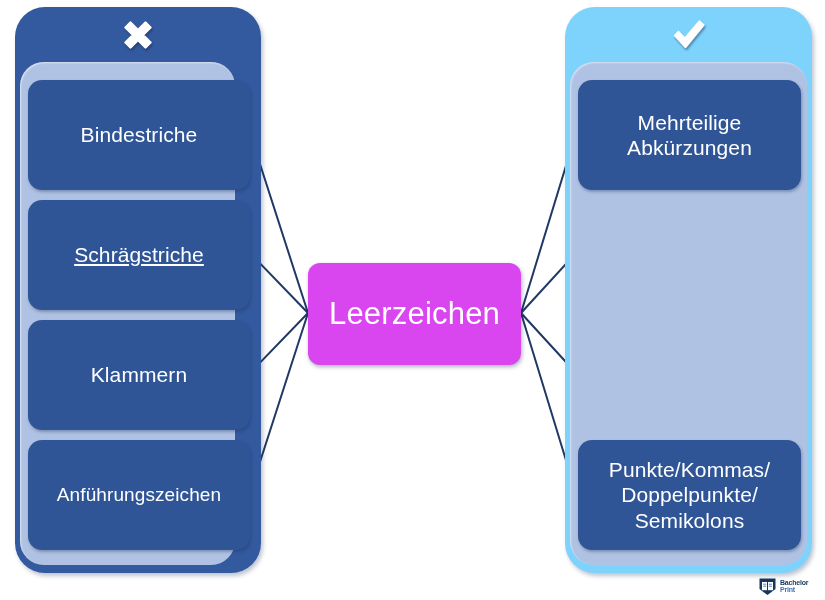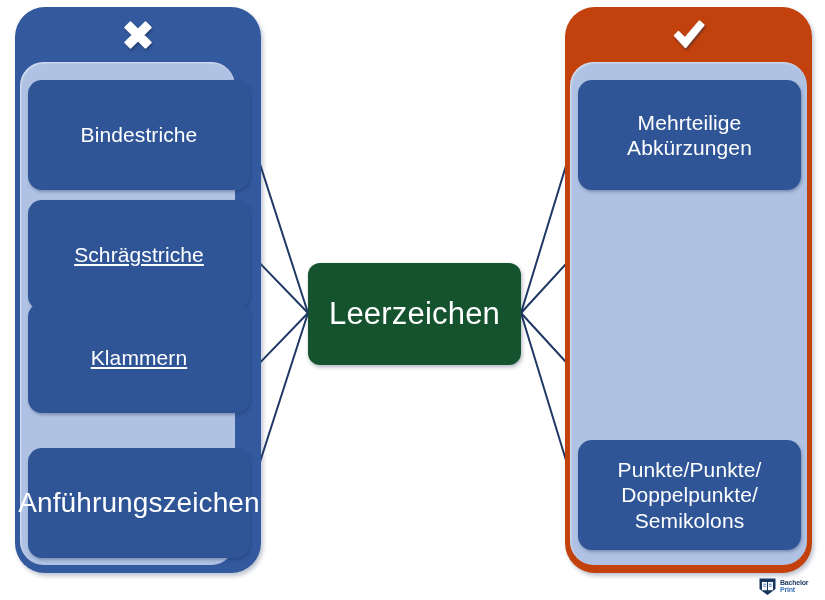--- a/index.html
+++ b/index.html
@@ -31,21 +31,21 @@
 
   
   .group {
     position: absolute;
     z-index: 2;
     border-radius: 30px;
     box-sizing: border-box;
     box-shadow: 2px 3px 4px rgba(40,60,100,0.30);
   }
   .group.negative { left: 15px;  top: 7px; width: 246px; height: 566px; background: #33599E; }
-  .group.positive { left: 565px; top: 7px; width: 247px; height: 566px; background: #c2410c; }
+  .group.positive { left: 565px; top: 7px; width: 247px; height: 566px; background: #7dd3fc; }
 
   
   .group-header {
     position: absolute;
     left: 0;
     top: 0;
     width: 100%;
     height: 56px;
     display: flex;
     align-items: center;
@@ -88,35 +88,35 @@
     line-height: 1.18;
     letter-spacing: 0.1px;
     box-sizing: border-box;
     padding: 4px 2px;
     box-shadow: 1px 2px 3px rgba(30,50,95,0.35);
   }
   .group.positive .item { width: 223px; }
 
   .item.slot0 { top: 18px; }
   .item.slot1 { top: 138px; text-decoration: underline; }
-  .item.slot2 { top: 241px; text-decoration: underline; }
+  .item.slot2 { top: 258px; }
   .item.slot3 { top: 378px; }
 
   
-  .item.tight   { font-size: 28px; padding-left: 0; padding-right: 0; margin-top: 8px; }
+  .item.tight   { font-size: 19px; padding-left: 0; padding-right: 0; }
   .item.multi   { line-height: 1.2; }
 
   
   #center-node {
     position: absolute;
     left: 308px;
     top: 263px;
     width: 213px;
     height: 102px;
-    background: #14532d;
+    background: #d946ef;
     border-radius: 12px;
     z-index: 3;
     display: flex;
     align-items: center;
     justify-content: center;
     color: #ffffff;
     font-size: 31px;
     letter-spacing: 0.2px;
     box-shadow: 1px 2px 4px rgba(20,35,70,0.35);
   }
@@ -193,21 +193,21 @@
   <div class="group positive">
 
     <div class="group-header">
       <svg class="mark-icon" width="38" height="36" viewBox="0 0 38 36" aria-hidden="true">
         <path d="M5 18.5 L8.5 15 L15 21.5 L29.5 4.5 L33.5 8 L15.5 30 Z" fill="#FFFFFF" stroke="#FFFFFF" stroke-width="2.2" stroke-linejoin="round"></path>
       </svg>
     </div>
 
     <div class="tray">
       <div class="item slot0 multi">Mehrteilige Abkürzungen</div>
-      <div class="item slot3 multi">Punkte/Punkte/ Doppelpunkte/ Semikolons</div>
+      <div class="item slot3 multi">Punkte/Kommas/ Doppelpunkte/ Semikolons</div>
     </div>
   </div>
 
   <div id="brand-logo">
     <svg width="19" height="19" viewBox="0 0 19 19" aria-hidden="true">
       <path d="M1.5 1.5 H17.5 V12 L9.5 18 L1.5 12 Z" fill="#17365D"></path>
       <path d="M4 5 H9.2 V13.2 H4 Z" fill="#FFFFFF"></path>
       <path d="M9.8 5 H15 V13.2 H9.8 Z" fill="#FFFFFF"></path>
       <path d="M9.5 4.6 L9.5 13.4" stroke="#17365D" stroke-width="1"></path>
       <path d="M5.2 7.2 H8.2 M5.2 9.2 H8.2 M10.8 7.2 H13.8 M10.8 9.2 H13.8" stroke="#3B72B5" stroke-width="0.9"></path>

